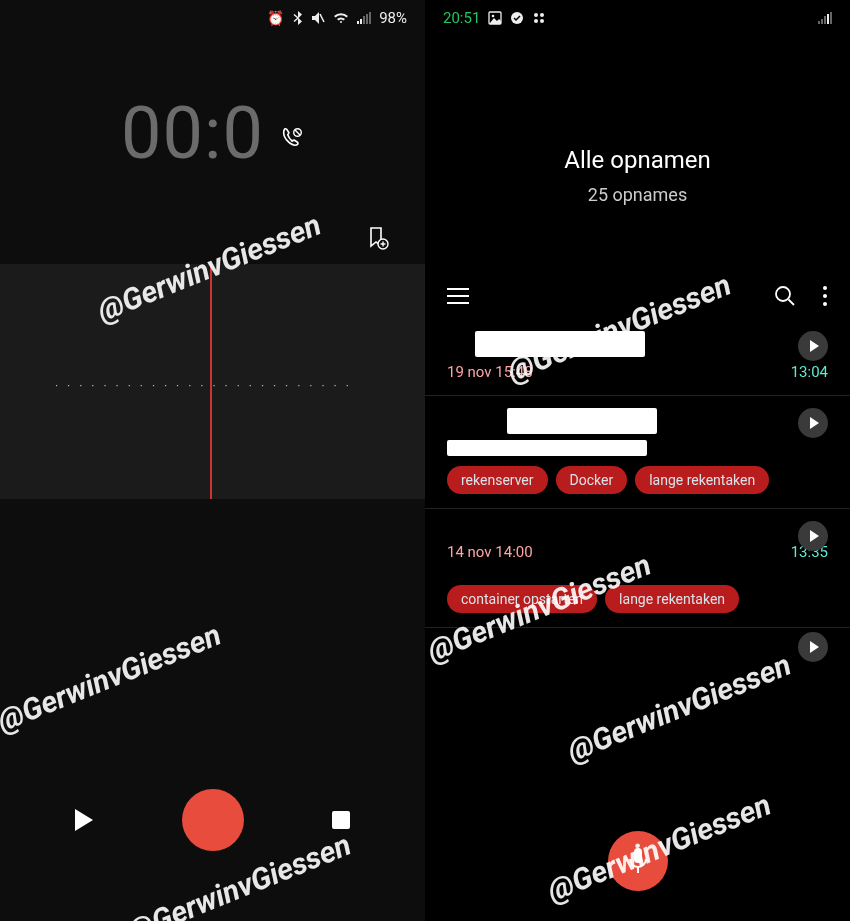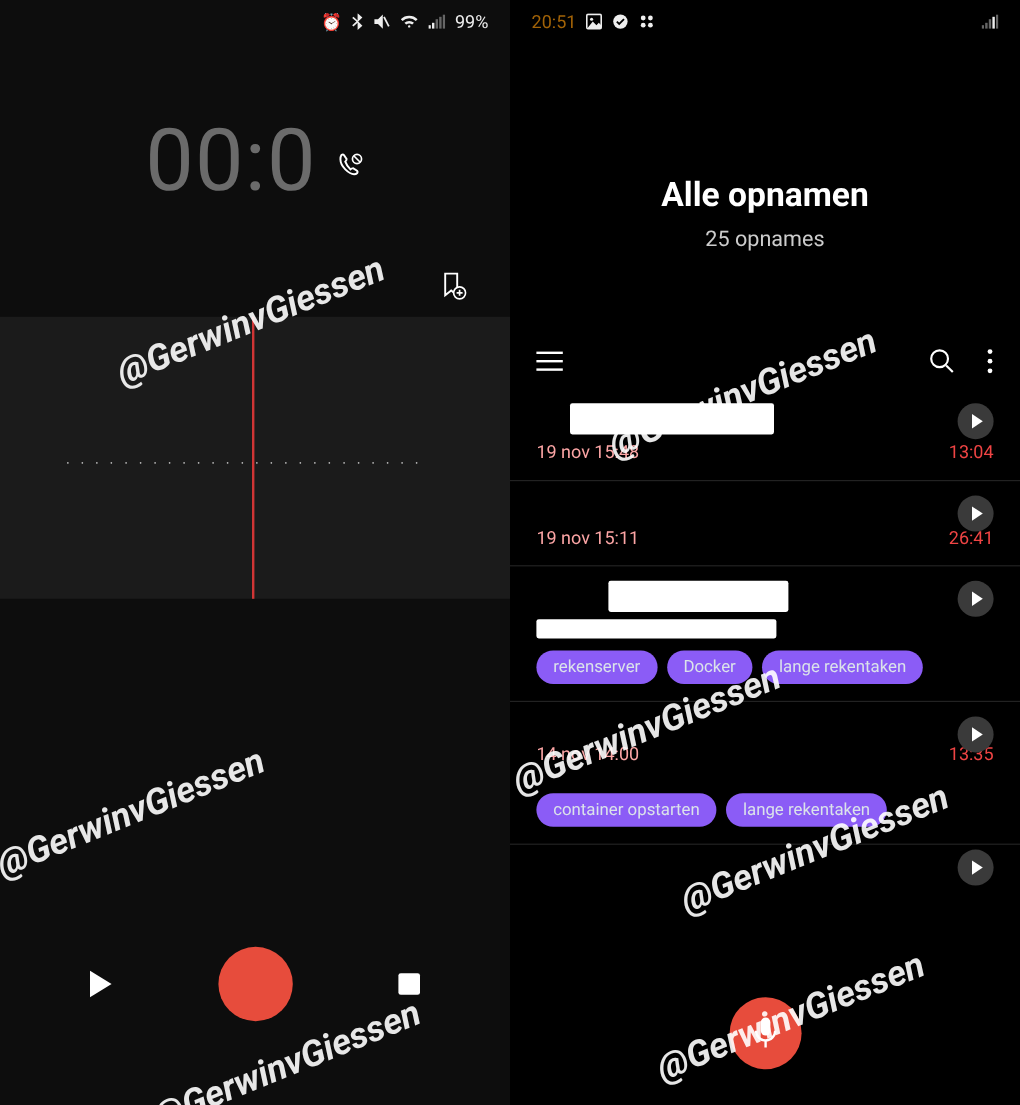--- a/index.html
+++ b/index.html
@@ -123,32 +123,32 @@
   }
 
   
   .status-bar-right {
     height: 36px;
     display: flex;
     justify-content: space-between;
     align-items: center;
     padding: 0 18px;
     font-size: 15px;
-    color: #a16207;
+    color: #22c55e;
   }
   .sbr-left { display: flex; gap: 8px; align-items: center; }
   .sbr-right { display: flex; gap: 6px; align-items: center; }
   .big-title-block {
     text-align: center;
     padding-top: 110px;
     padding-bottom: 80px;
   }
   .big-title {
-    font-size: 28px;
-    font-weight: 700;
+    font-size: 24px;
+    font-weight: 400;
   }
   .sub-count {
     font-size: 18px;
     color: #ccc;
     margin-top: 10px;
   }
   .toolbar-row {
     display: flex;
     justify-content: space-between;
     align-items: center;
@@ -175,21 +175,21 @@
     border-radius: 2px;
   }
   .rec-meta-row {
     display: flex;
     justify-content: space-between;
     align-items: center;
     font-size: 15px;
     color: #a8a8a8;
   }
   .rec-date { color: #fca5a5; }
-  .rec-dur { color: #ef4444; }
+  .rec-dur { color: #5eead4; }
   .play-circle {
     position: absolute;
     right: 22px;
     top: 12px;
     width: 30px; height: 30px;
     border-radius: 50%;
     background: #3a3a3a;
     display: flex;
     align-items: center;
     justify-content: center;
@@ -202,21 +202,21 @@
     border-bottom: 6px solid transparent;
     margin-left: 2px;
   }
   .tags-row {
     display: flex;
     gap: 8px;
     flex-wrap: wrap;
     margin-top: 10px;
   }
   .tag {
-    background: #8b5cf6;
+    background: #b91c1c;
     color: #dbe3ea;
     padding: 6px 14px;
     border-radius: 18px;
     font-size: 14px;
   }
   .rec-sub-redact {
     height: 16px;
     background: #fff;
     width: 200px;
     margin: 6px 0 4px 0;
@@ -274,21 +274,21 @@
     </span>
     <span class="icon">
       <svg width="14" height="12" viewBox="0 0 14 12">
           <rect x="0" y="9" width="2" height="3" fill="#eee"></rect>
           <rect x="3" y="7" width="2" height="5" fill="#eee"></rect>
           <rect x="6" y="4" width="2" height="8" fill="#666"></rect>
           <rect x="9" y="2" width="2" height="10" fill="#666"></rect>
           <rect x="12" y="0" width="2" height="12" fill="#666"></rect>
         </svg>
     </span>
-    <span>99%</span>
+    <span>98%</span>
   </div>
 
 
   <div class="timer-block">
     <div class="timer">
       <span class="dim">00:0</span>
       <span class="phone-icn">
         <svg width="26" height="26" viewBox="0 0 24 24">
             <path d="M6 3 C6 3 7 2 8 3 L10 6 C10 7 9 8 9 8 C9 8 10 11 13 14 C13 14 14 13 15 13 L18 15 C19 16 18 17 18 17 C18 17 15 20 9 14 C3 8 6 3 6 3 Z" fill="none" stroke="#fff" stroke-width="1.5"></path>
             <circle cx="18" cy="6" r="3.5" fill="none" stroke="#fff" stroke-width="1.3"></circle>
@@ -390,28 +390,20 @@
 
   <div class="rec-item">
     <div class="play-circle"></div>
     <div class="rec-title-redact"></div>
     <div class="rec-meta-row">
       <span class="rec-date">19 nov 15:48</span>
       <span class="rec-dur">13:04</span>
     </div>
   </div>
 
-  <div class="rec-item">
-    <div class="play-circle"></div>
-    <div style="height:26px"></div>
-    <div class="rec-meta-row">
-      <span class="rec-date">19 nov 15:11</span>
-      <span class="rec-dur">26:41</span>
-    </div>
-  </div>
 
   <div class="rec-item">
     <div class="play-circle"></div>
     <div class="rec-title-redact" style="width:150px;margin-left:60px"></div>
     <div class="rec-sub-redact"></div>
     <div class="tags-row">
       <span class="tag">rekenserver</span>
       <span class="tag">Docker</span>
       <span class="tag">lange rekentaken</span>
     </div>

